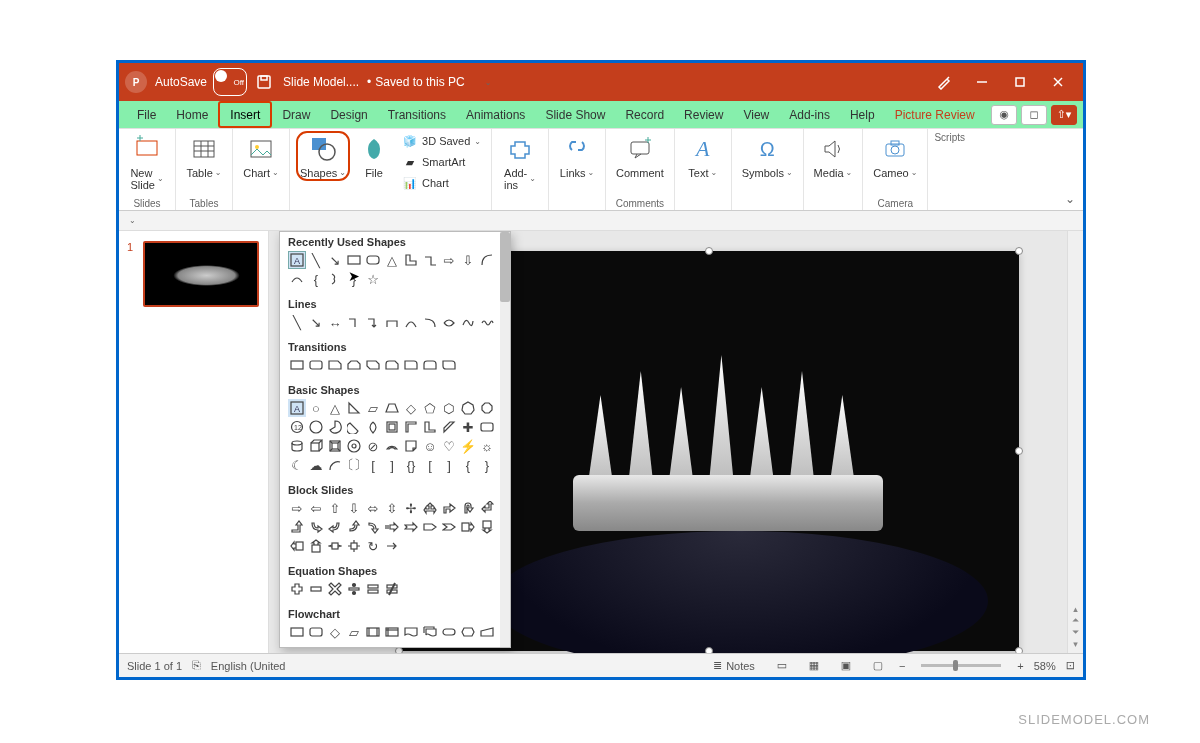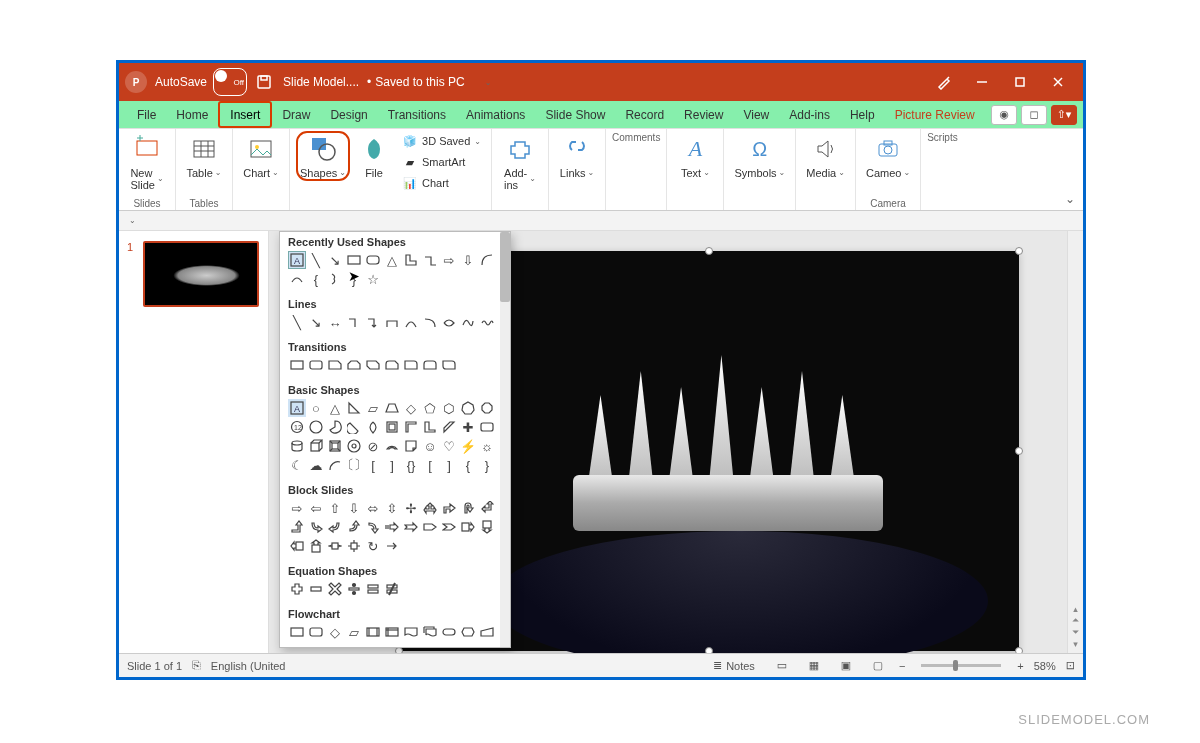--- a/index.html
+++ b/index.html
@@ -277,20 +277,33 @@
             </div>
           <div class="lbl">
               <span>Links</span>
               <span class="caret">⌄</span>
             </div>
         </div>
       </div>
       <div class="rgroup-label"></div>
     </div>
     <div class="rgroup">
+      <div class="rgroup-body">
+        <div class="rbtn-big">
+          <div class="ico">
+              <svg width="26" height="26" viewBox="0 0 26 26" stroke="#555" fill="none">
+                <rect x="4" y="6" width="18" height="12" rx="2"></rect>
+                <path d="M10 18 L8 22 L14 18"></path>
+                <line x1="18" y1="4" x2="24" y2="4" stroke="#4a9"></line>
+                <line x1="21" y1="1" x2="21" y2="7" stroke="#4a9"></line>
+              </svg>
+            </div>
+          <div class="lbl">Comment</div>
+        </div>
+      </div>
       <div class="rgroup-label">Comments</div>
     </div>
     <div class="rgroup">
       <div class="rgroup-body">
         <div class="rbtn-big">
           <div class="ico" style="font-size:22px;font-style:italic;color:#4a90d0;font-family:serif">A</div>
           <div class="lbl">
               <span>Text</span>
               <span class="caret">⌄</span>
             </div>

